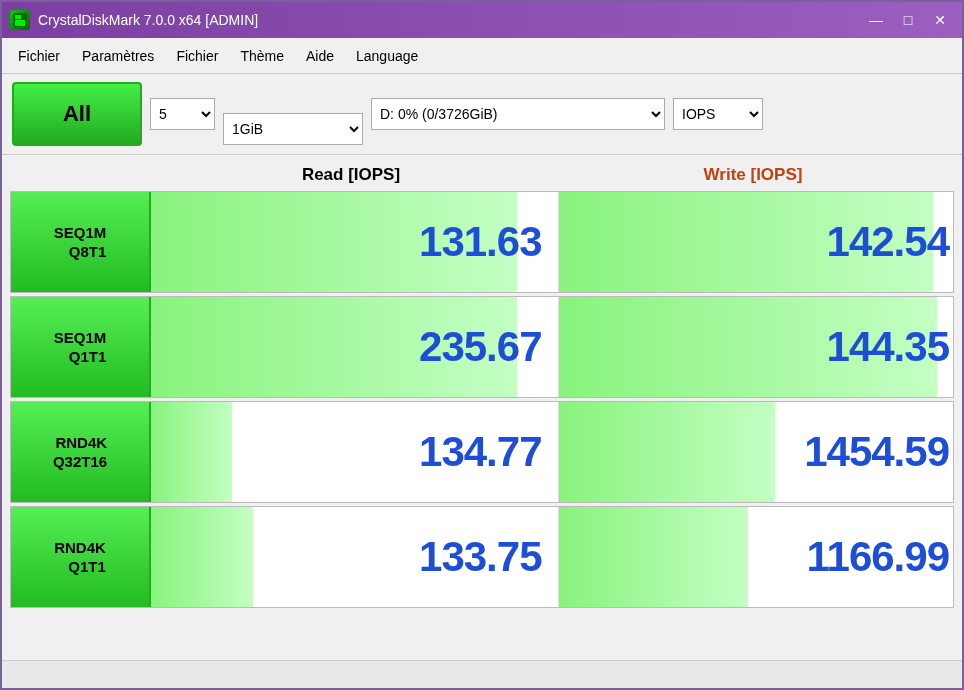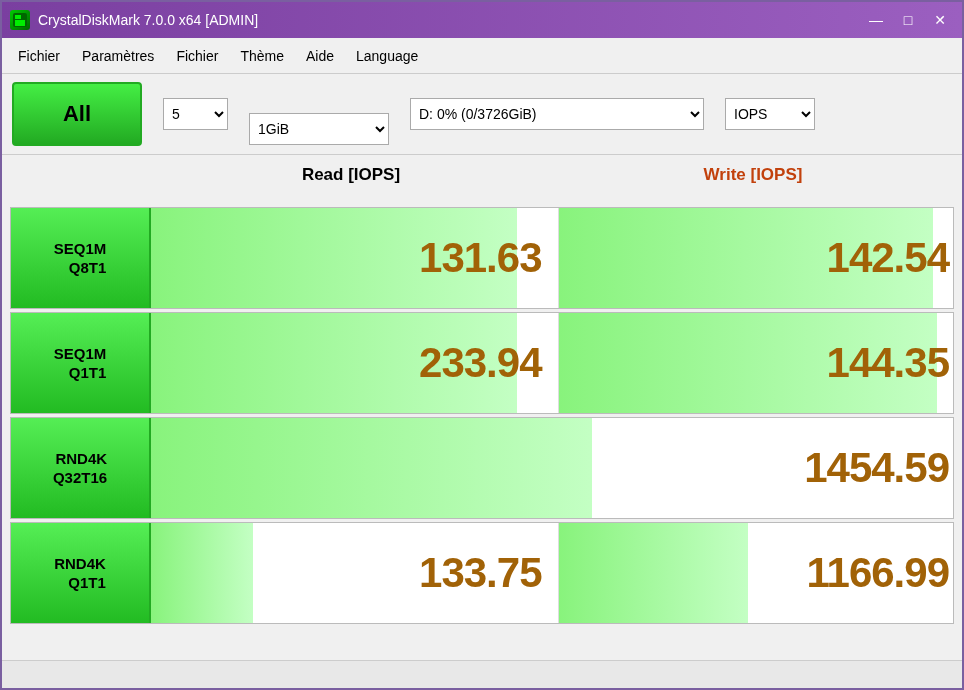--- a/index.html
+++ b/index.html
@@ -79,21 +79,21 @@
       font-size: 14px;
       cursor: pointer;
       border-radius: 3px;
       color: #000;
     }
     .toolbar {
       background: #f0f0f0;
       padding: 8px 10px;
       display: flex;
       align-items: center;
-      gap: 21px;
+      gap: 8px;
       border-bottom: 1px solid #ccc;
     }
     .all-btn {
       background: linear-gradient(to bottom, #44ee44, #22aa22);
       color: black;
       font-weight: bold;
       font-size: 22px;
       width: 130px;
       height: 64px;
       border: 2px solid #22aa22;
@@ -114,21 +114,21 @@
     .select-runs { width: 65px; }
     .select-size { width: 140px; margin-top: 29px; }
     .select-drive { width: 294px; }
     .select-mode { width: 90px; }
     .content {
       flex: 1;
       padding: 6px 8px;
       background: #f0f0f0;
       display: flex;
       flex-direction: column;
-      gap: 16px;
+      gap: 0;
     }
     .header-row {
       display: flex;
       margin-bottom: 2px;
     }
     .header-spacer {
       width: 140px;
       flex-shrink: 0;
     }
     .header-read {
@@ -202,21 +202,21 @@
       top: 0;
       height: 100%;
       background: linear-gradient(to right, #55ee44, #aaffaa);
       opacity: 0.7;
     }
     .cell-value {
       position: relative;
       z-index: 2;
       font-size: 42px;
       font-weight: bold;
-      color: #a16207;
+      color: #1d4ed8;
       letter-spacing: -1px;
     }
     .status-bar {
       height: 28px;
       background: #e8e8e8;
       border-top: 1px solid #ccc;
       display: flex;
       align-items: center;
       padding: 0 8px;
       font-size: 12px;
@@ -292,31 +292,35 @@
       <div class="bar-bg-write" style="width:95%"></div>
       <span class="cell-value">142.54</span>
     </div>
   </div>
         <div class="data-row">
     <div class="row-label">
       <span>SEQ1M<br>Q1T1</span>
     </div>
     <div class="read-cell">
       <div class="bar-bg-read" style="width:90%"></div>
-      <span class="cell-value">233.94</span>
+      <span class="cell-value">235.67</span>
     </div>
     <div class="write-cell">
       <div class="bar-bg-write" style="width:96%"></div>
       <span class="cell-value">144.35</span>
     </div>
   </div>
         <div class="data-row">
     <div class="row-label">
       <span>RND4K<br>Q32T16</span>
     </div>
+    <div class="read-cell">
+      <div class="bar-bg-read" style="width:20%"></div>
+      <span class="cell-value">134.77</span>
+    </div>
     <div class="write-cell">
       <div class="bar-bg-write" style="width:55%"></div>
       <span class="cell-value">1454.59</span>
     </div>
   </div>
         <div class="data-row">
     <div class="row-label">
       <span>RND4K<br>Q1T1</span>
     </div>
     <div class="read-cell">

